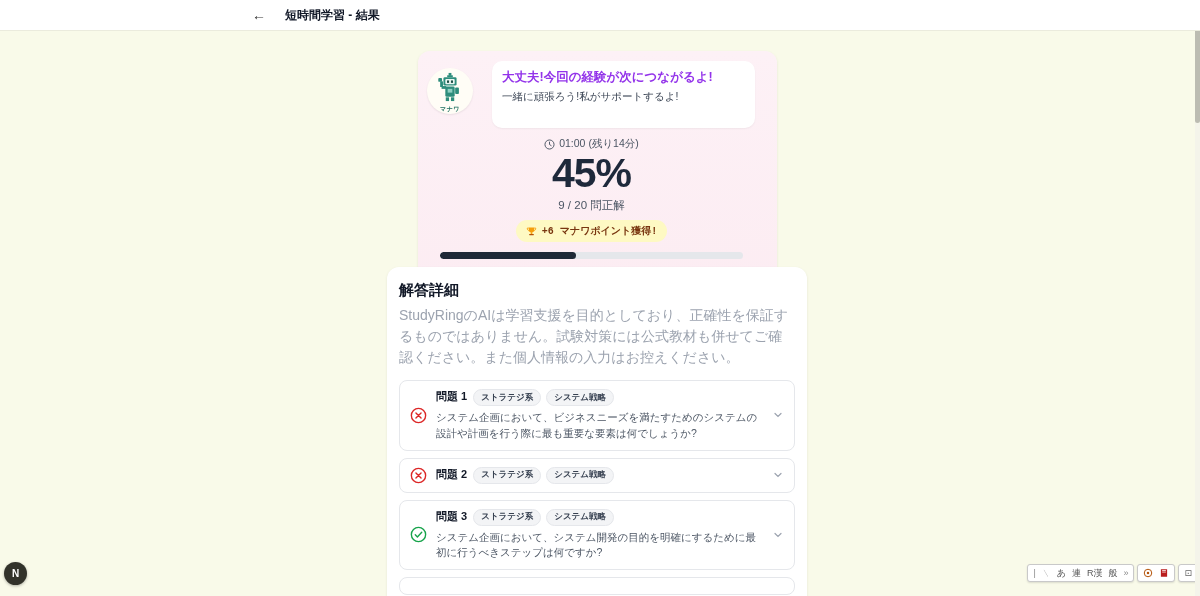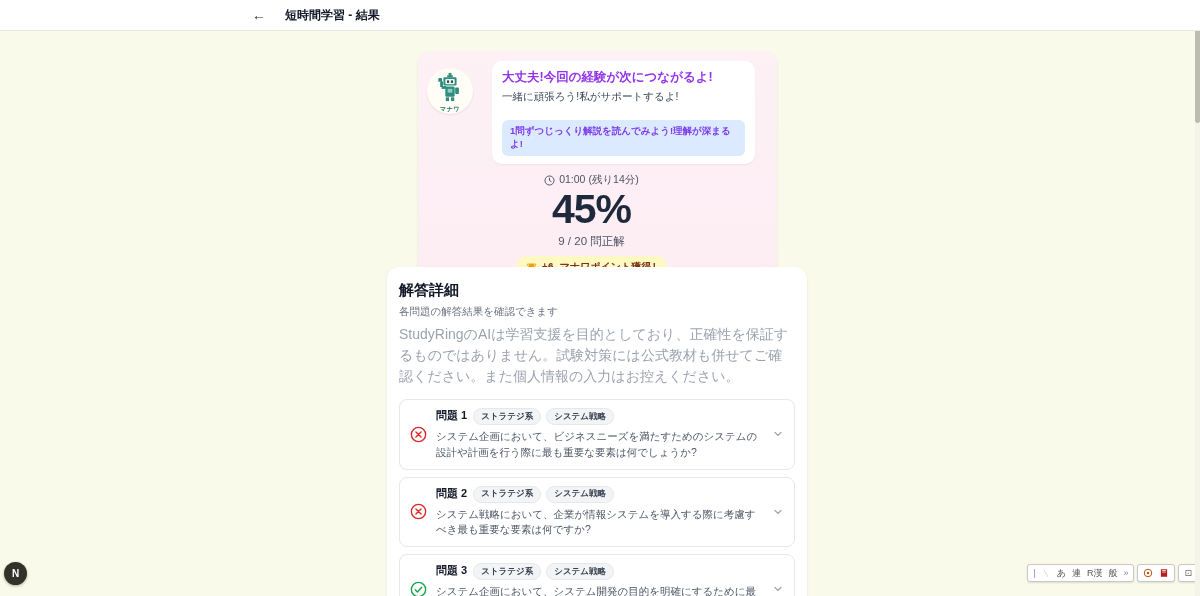--- a/index.html
+++ b/index.html
@@ -104,21 +104,20 @@
           <rect x="17" y="9" width="2.2" height="2.6" fill="#1c4f45"></rect>
           <rect x="13.5" y="18" width="5" height="4" fill="#8fd0c2"></rect>
         </svg>
       </span>
       <span class="mascot-name">マナワ</span>
     </div>
 
     <div class="message-box">
       <p class="headline">大丈夫!今回の経験が次につながるよ!</p>
       <p class="subline">一緒に頑張ろう!私がサポートするよ!</p>
-      <div class="tip">1問ずつじっくり解説を読んでみよう!理解が深まるよ!</div>
     </div>
 
     <div class="timer-row">
       <span style="display:flex;">
         <svg width="11" height="11" viewBox="0 0 16 16">
           <circle cx="8" cy="8" r="6.6" fill="none" stroke="#4b5563" stroke-width="1.4"></circle>
           <path d="M8 4.5V8l2.4 1.6" fill="none" stroke="#4b5563" stroke-width="1.4" stroke-linecap="round"></path>
         </svg>
       </span>
       <span>01:00 (残り14分)</span>
@@ -170,21 +169,20 @@
             <path d="M12.8 1.6v3h-3" fill="none" stroke="#fff" stroke-width="1.6" stroke-linecap="round" stroke-linejoin="round"></path>
           </svg>
         </span>
         <span>もう一度挑戦</span>
       </button>
     </div>
   </section>
 
   <section class="details-card">
     <h2 class="details-title">解答詳細</h2>
-    <p class="details-sub">各問題の解答結果を確認できます</p>
     <p class="details-disclaimer">StudyRingのAIは学習支援を目的としており、正確性を保証するものではありません。試験対策には公式教材も併せてご確認ください。また個人情報の入力はお控えください。</p>
     <div class="q-list" id="questions-list">
     <div class="q-item">
       <span class="q-icon">
             <svg width="17" height="17" viewBox="0 0 20 20">
               <circle cx="10" cy="10" r="8.4" fill="none" stroke="#dc2626" stroke-width="1.6"></circle>
               <path d="M7 7l6 6M13 7l-6 6" fill="none" stroke="#dc2626" stroke-width="1.6" stroke-linecap="round"></path>
             </svg>
           </span>
       <div class="q-content">
@@ -212,21 +210,20 @@
             </svg>
           </span>
       <div class="q-content">
         <div class="q-head">
           <span class="q-label">問題 2</span>
           <span class="badges" style="display:flex;gap:5px;">
                 <span class="badge">ストラテジ系</span>
                 <span class="badge">システム戦略</span>
               </span>
         </div>
-        <p class="q-text">システム戦略において、企業が情報システムを導入する際に考慮すべき最も重要な要素は何ですか?</p>
       </div>
       <span class="q-chevron">
         <svg width="12" height="12" viewBox="0 0 16 16">
           <path d="M4 6l4 4 4-4" fill="none" stroke="#9ca3af" stroke-width="1.6" stroke-linecap="round"></path>
         </svg>
       </span>
     </div>
 
     <div class="q-item">
       <span class="q-icon">

